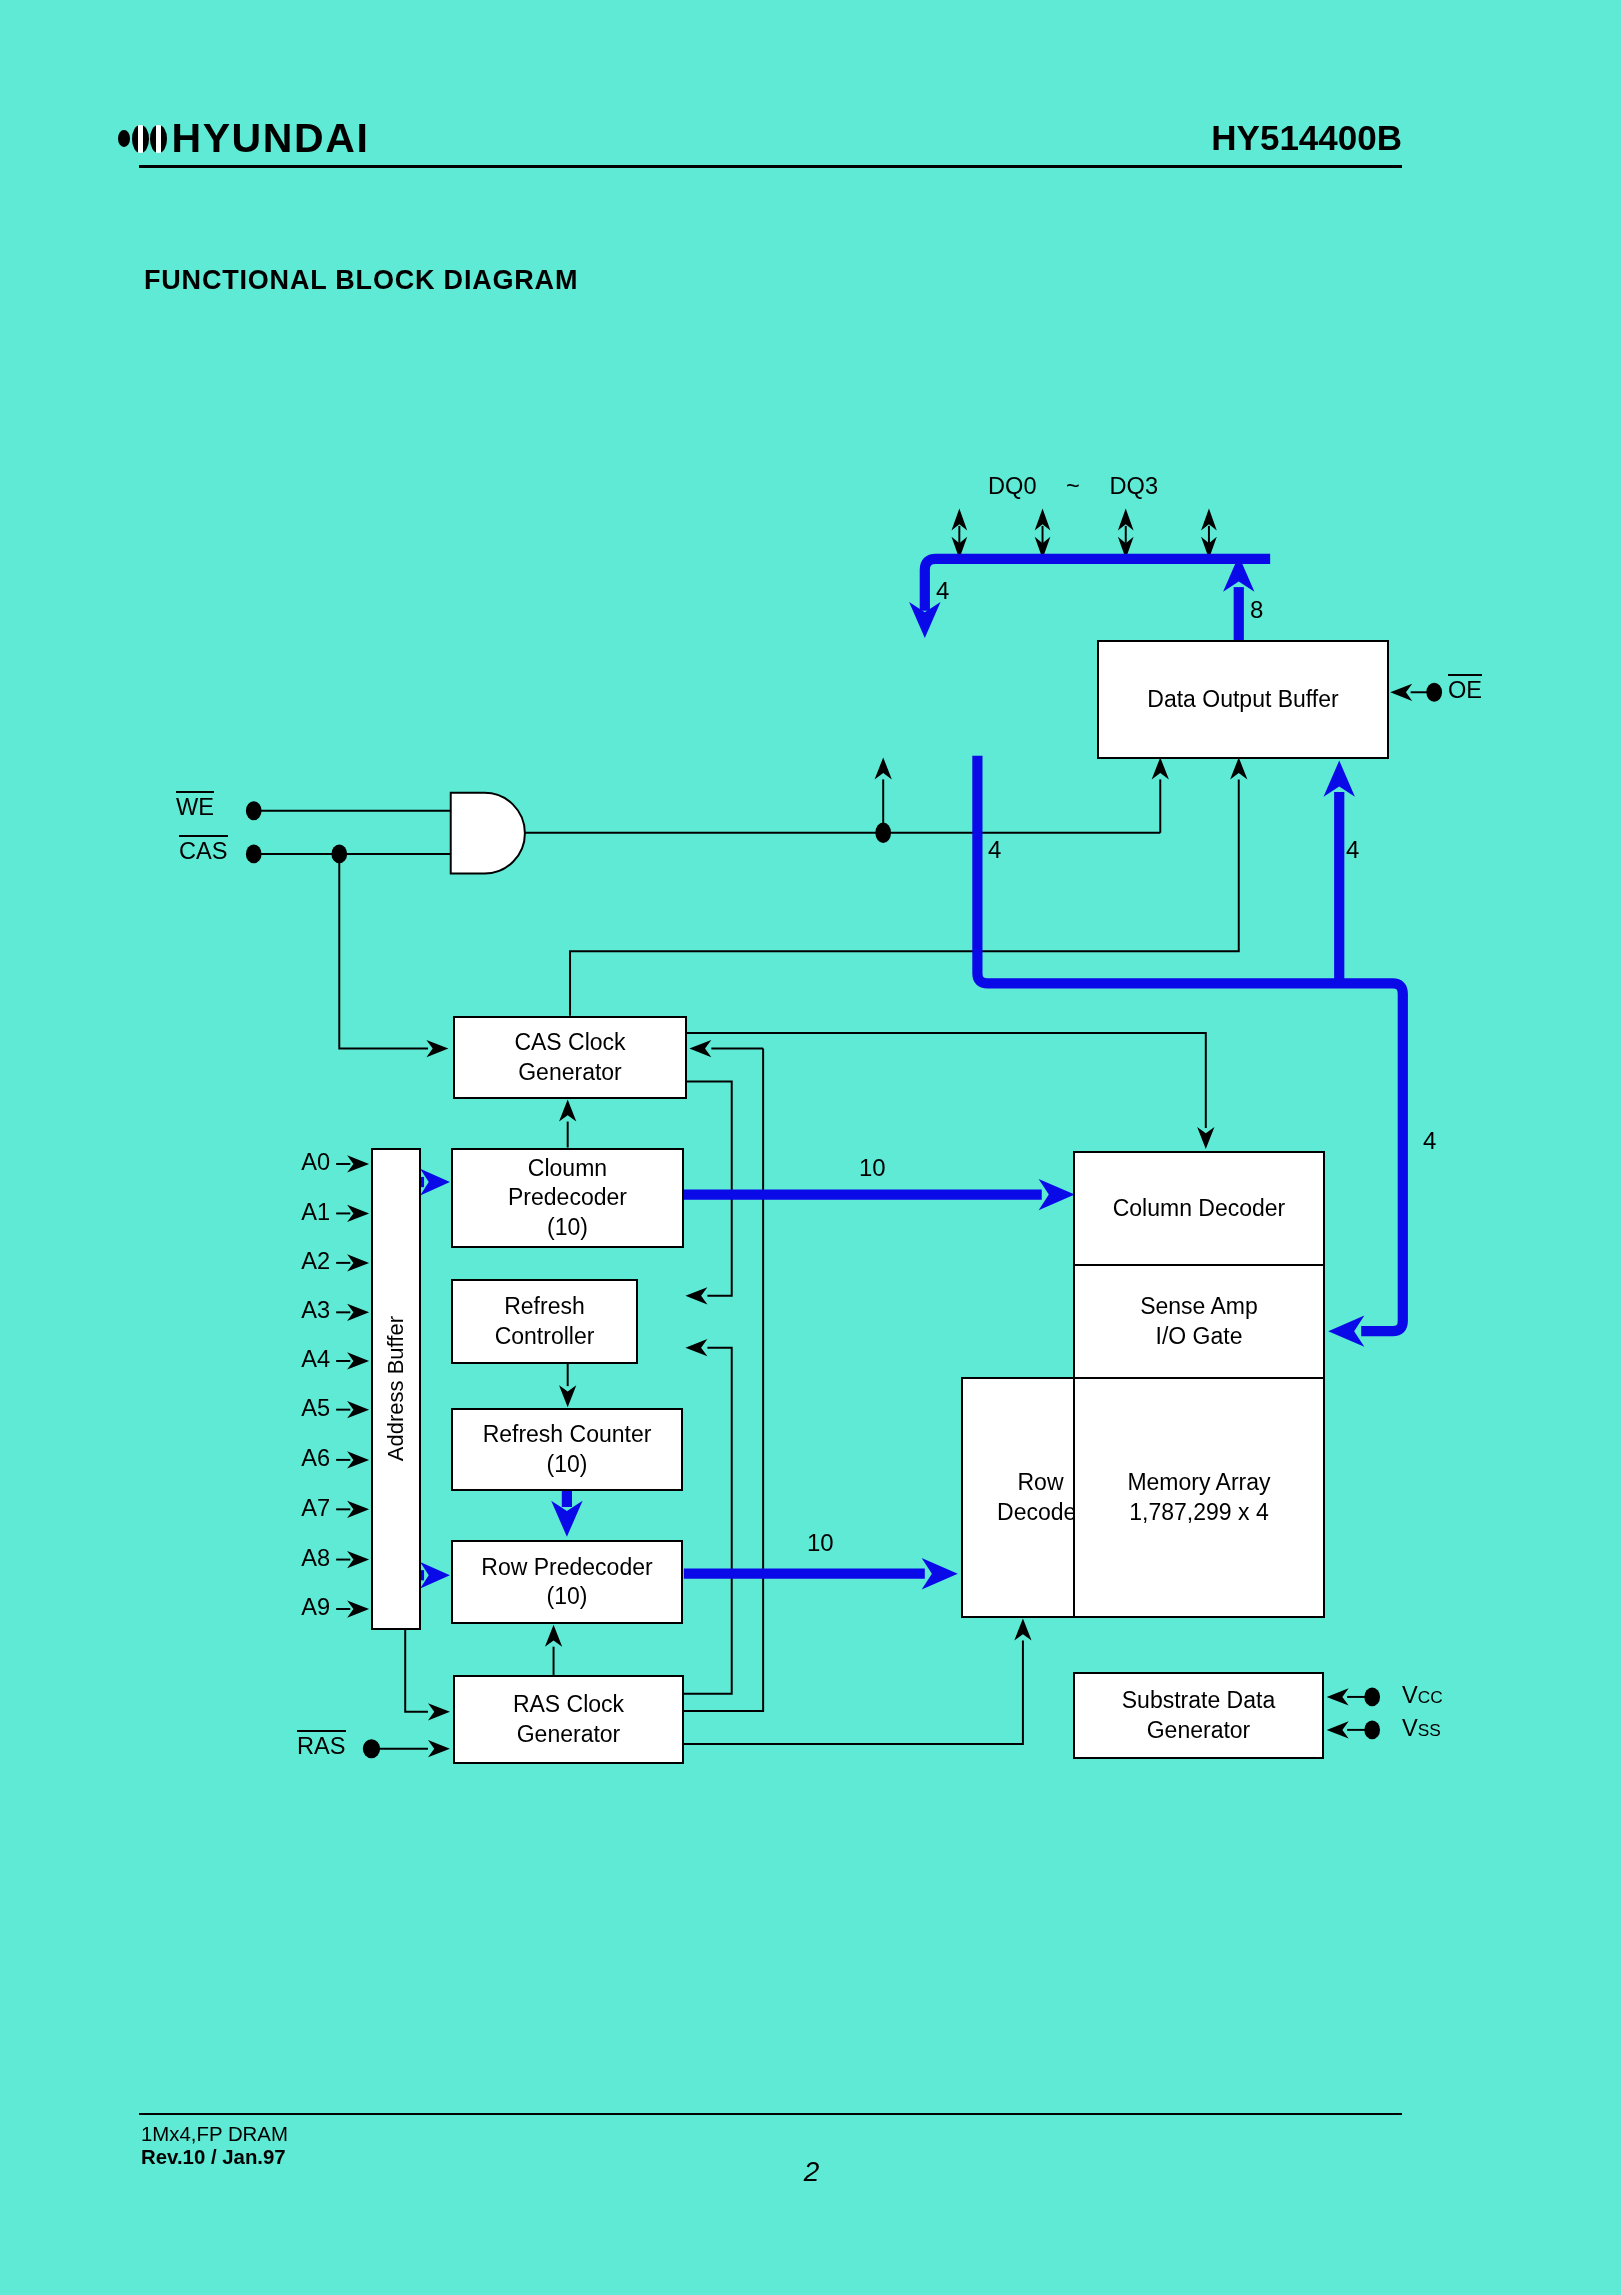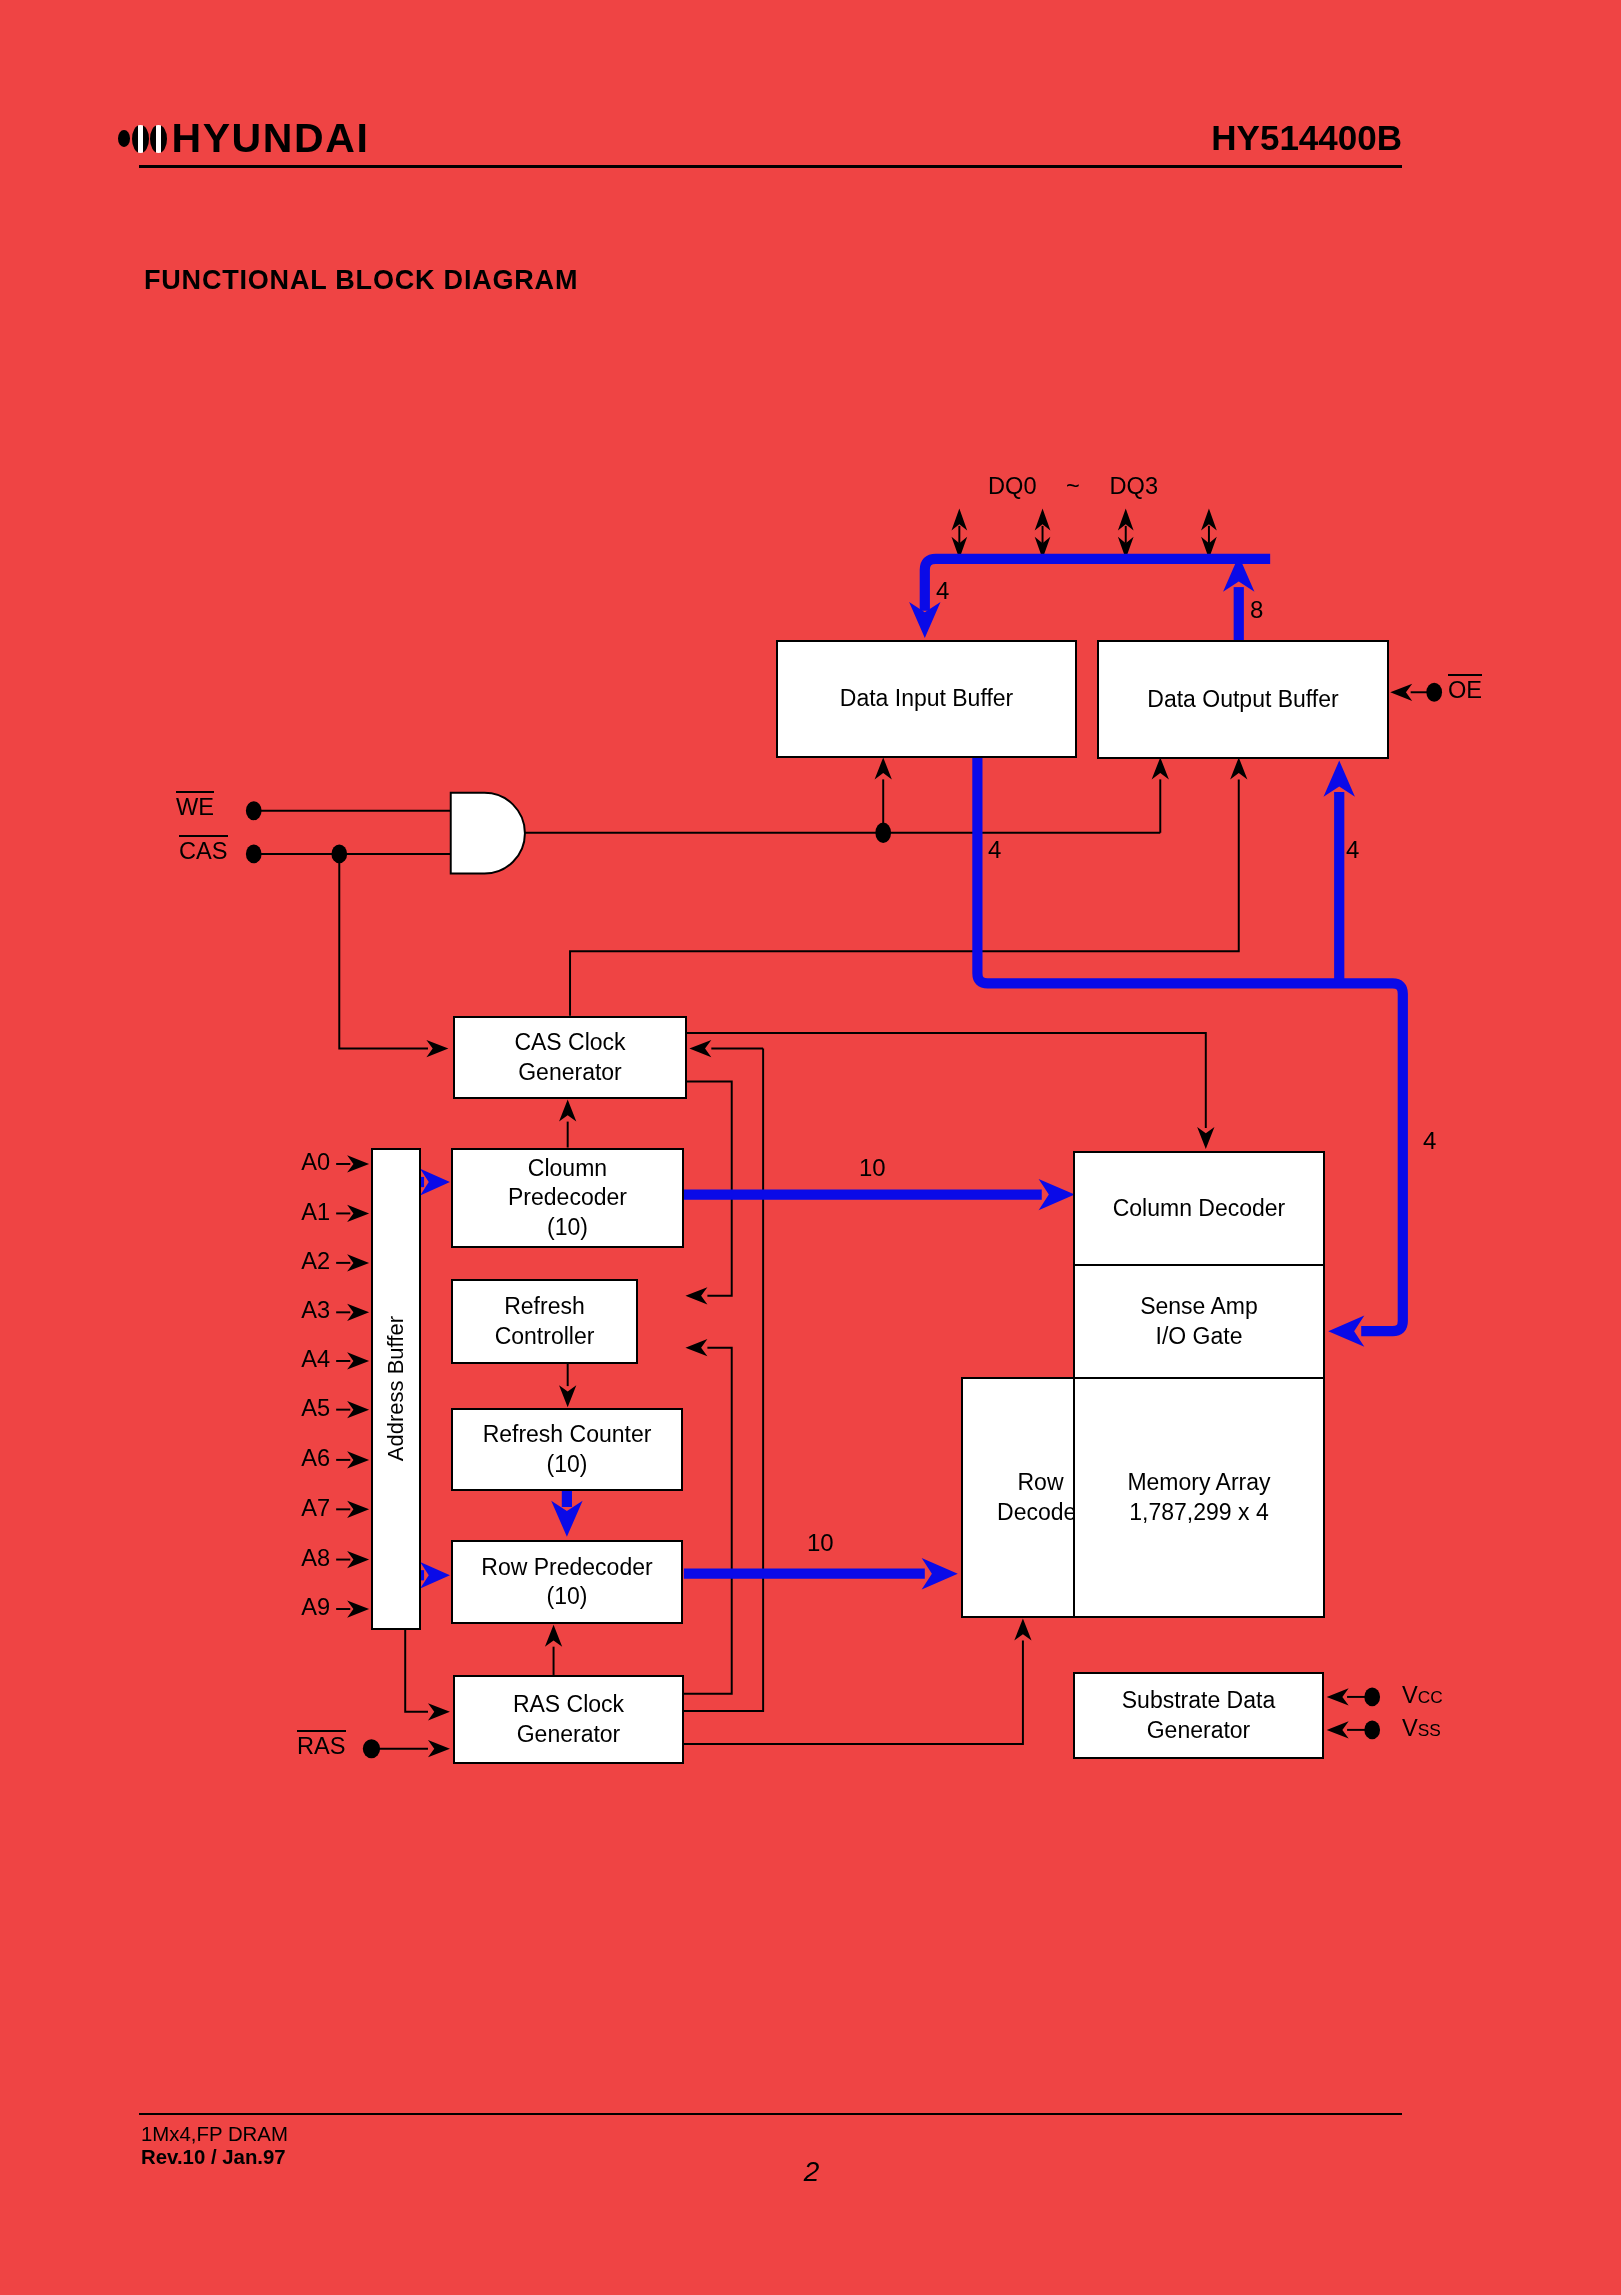--- a/index.html
+++ b/index.html
@@ -1,16 +1,16 @@
 <!DOCTYPE html>
 <html style="--bus: #0a0ae8; --ink: #000000;font-size:12.6px"><head>
 <meta charset="utf-8">
 <style>
   html,body{margin:0;padding:0;background:#888;}
-  #page{position:relative;width:1622px;height:2295px;background:#ef4444;
+  #page{position:relative;width:1622px;height:2295px;background:#5eead4;
         font-family:"Liberation Sans",sans-serif;color:#000;overflow:hidden;}
   #wires{position:absolute;left:0;top:0;width:1622px;height:2295px;}
   .blk{stroke:#000;stroke-width:2.5;fill:none;}
   .blkf{fill:#000;stroke:none;}
   .bus{stroke:var(--bus);stroke-width:13;fill:none;stroke-linecap:butt;}
   .busf{fill:var(--bus);stroke:none;}
   .gate{fill:#fff;stroke:#000;stroke-width:2.5;}
   .box{position:absolute;border:2.4px solid #000;background:#fff;box-sizing:border-box;
        display:flex;flex-direction:column;align-items:center;justify-content:center;
        font-size:23px;line-height:1.28;text-align:center;}
@@ -161,23 +161,20 @@
     <span class="m1"></span>
     <span class="m2"></span>
     <span class="m2"></span>
     <span id="logo-text">HYUNDAI</span>
   </div>
   <div id="part-no">HY514400B</div>
   <div id="hdr-rule" style="left:139px;top:165px;width:1263px;height:3.1px;"></div>
 
   <div id="page-title">FUNCTIONAL BLOCK DIAGRAM</div>
 
-  <div class="box" style="left:776px;top:640px;width:301px;height:118px;">
-    <span>Data Input Buffer</span>
-  </div>
   <div class="box" style="left:1097px;top:640px;width:292px;height:119px;">
     <span>Data Output Buffer</span>
   </div>
   <div class="box" style="left:453px;top:1016px;width:234px;height:83px;">
     <span>CAS Clock</span>
     <span>Generator</span>
   </div>
   <div class="box" style="left:451px;top:1148px;width:233px;height:100px;">
     <span>Cloumn</span>
     <span>Predecoder</span>

